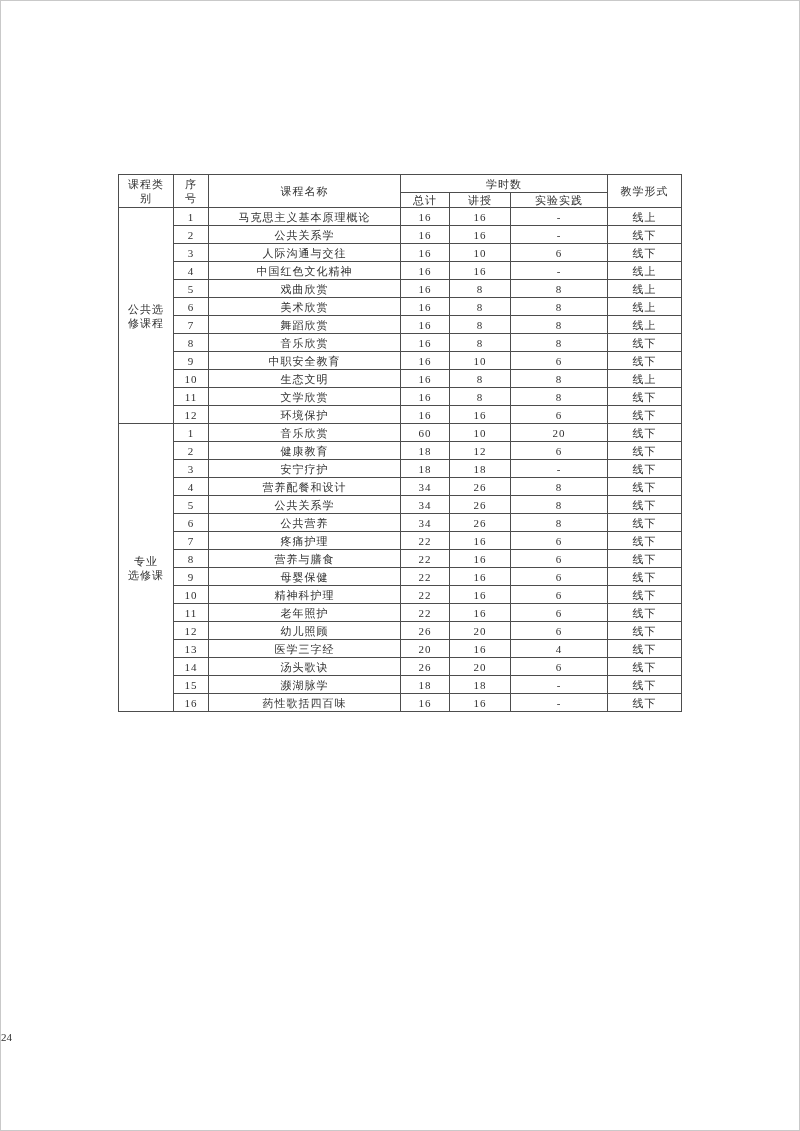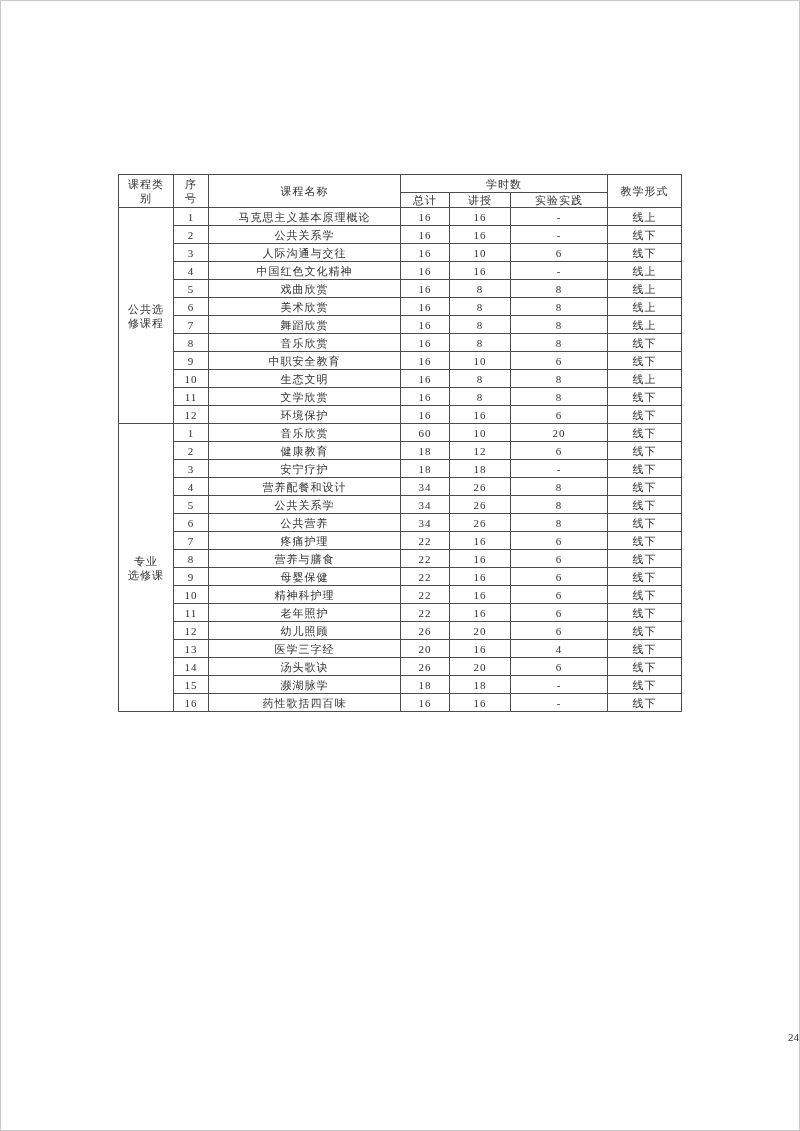--- a/index.html
+++ b/index.html
@@ -53,21 +53,21 @@
   .course-table thead th.h-top { height: 18px; }
   .course-table thead th.h-sub { height: 14px; }
   .course-table tbody td { height: 18px; }
   .multiline { white-space: pre-line; }
   .cat-cell { white-space: pre-line; line-height: 16px; }
   .page-number {
     position: absolute;
     top: 1030px;
     left: 0;
     width: 100%;
-    text-align: right;
+    text-align: left;
     font-size: 11px;
     color: var(--text);
   }
 </style>
 </head>
 <body>
 
 <div class="page">
 
 

